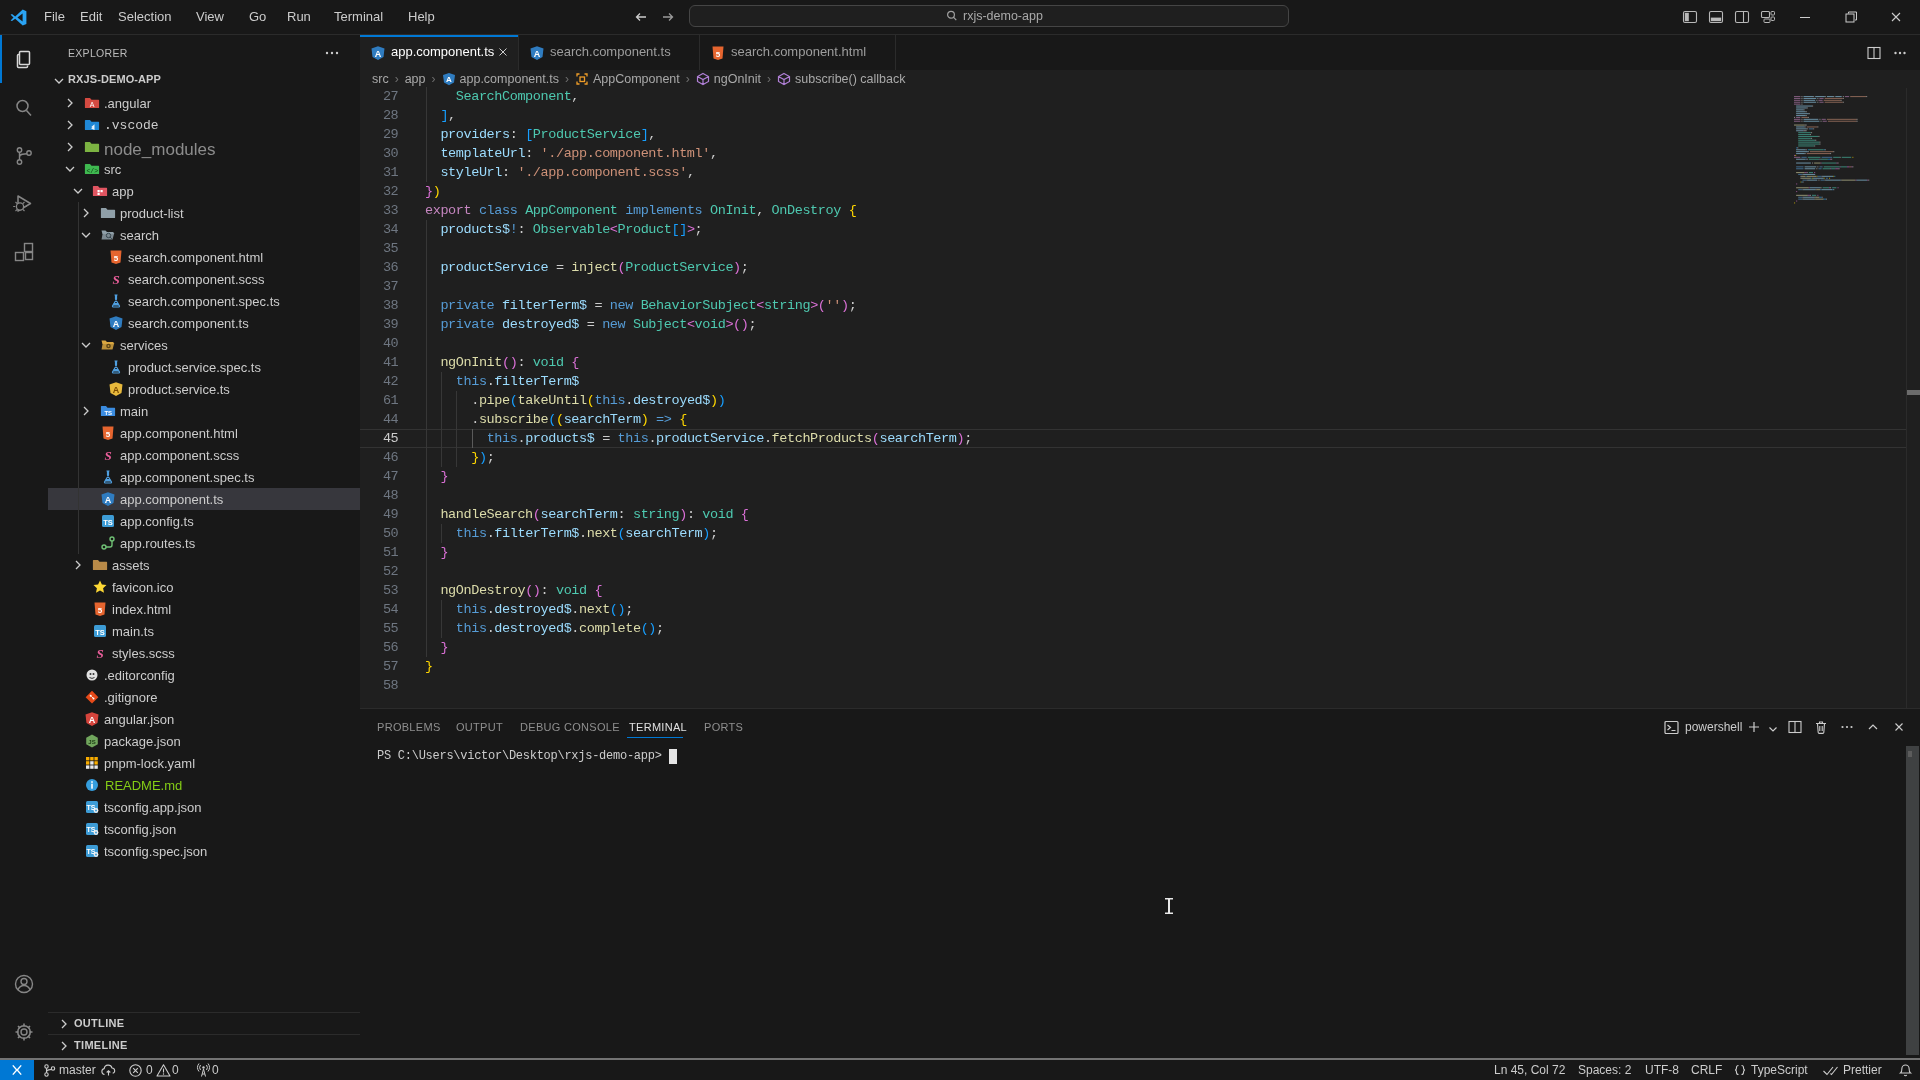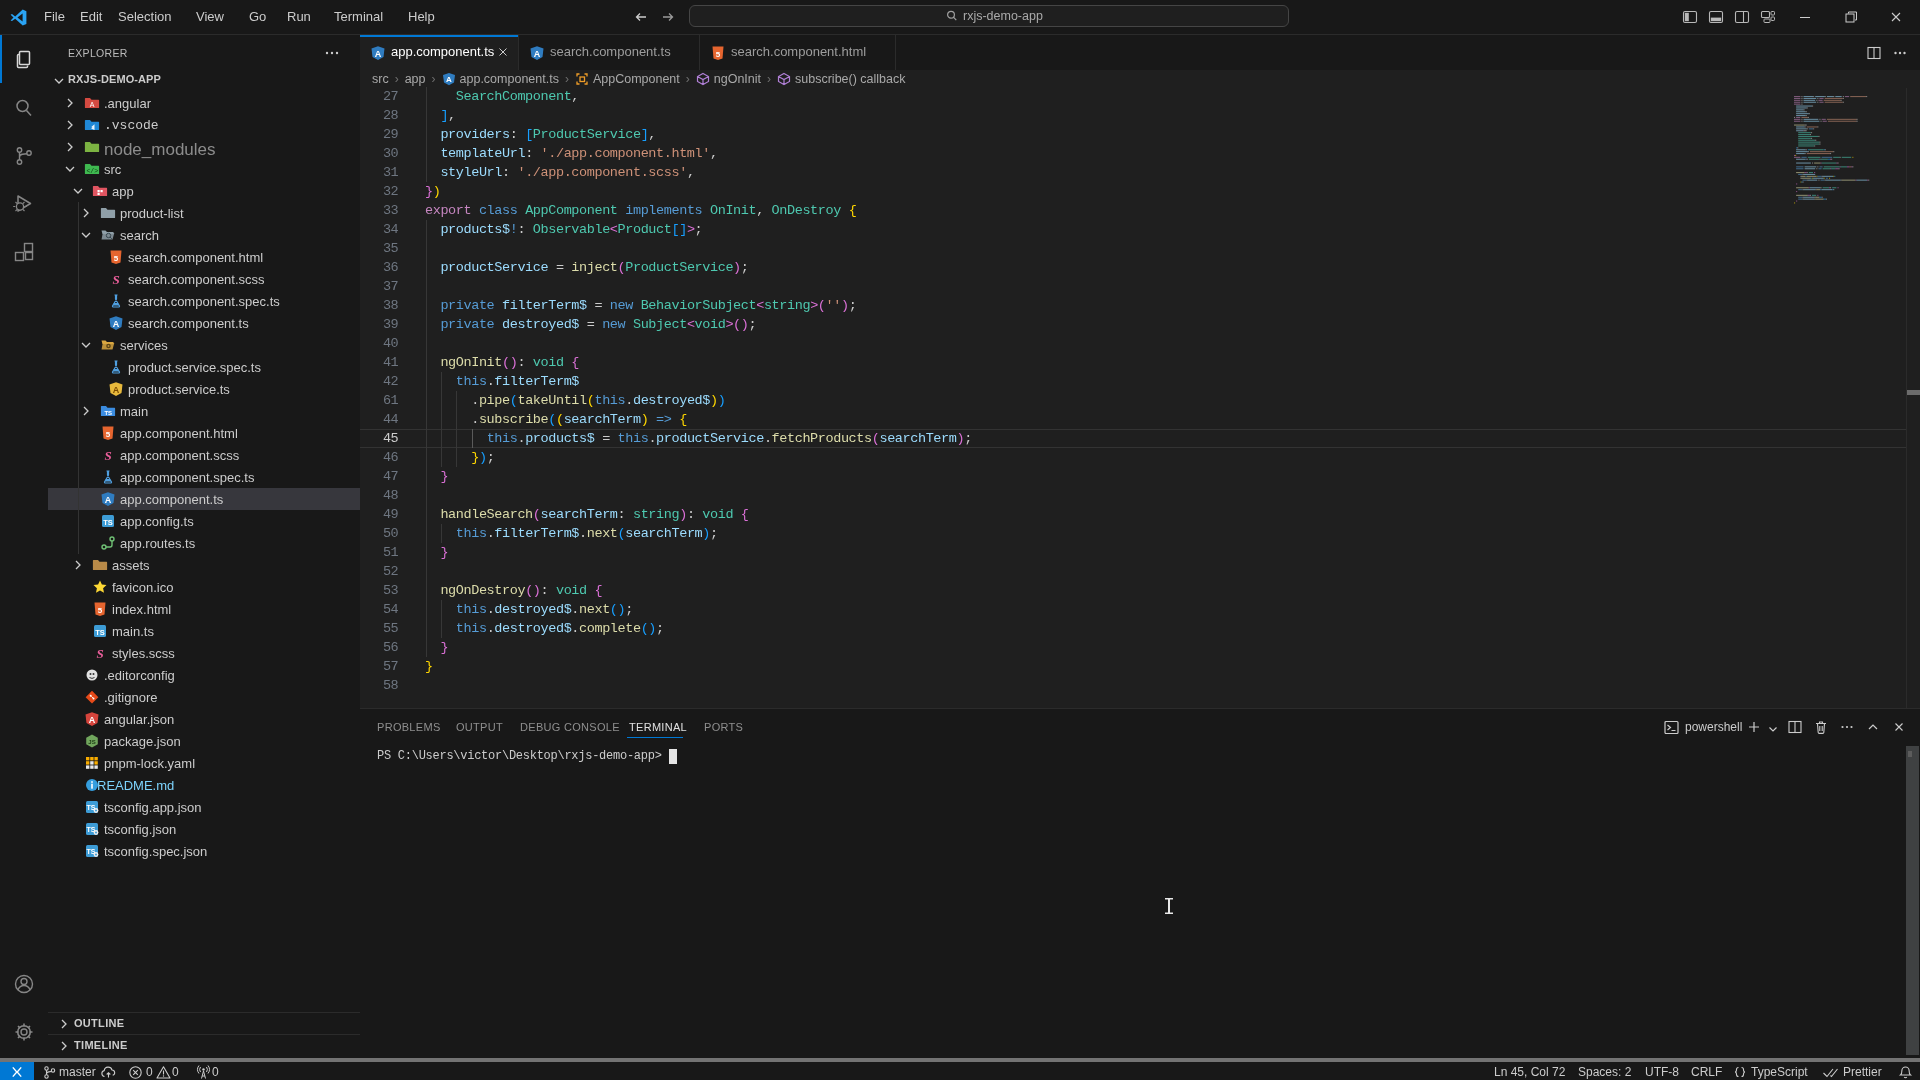--- a/index.html
+++ b/index.html
@@ -374,21 +374,21 @@
           <rect x="2" y="10.4" width="3.4" height="3.4" fill="#e8e8e8"></rect>
         </svg></span>
       <span style="position:absolute;left:56px;top:4px;color:#cccccc;font-size:13px;white-space:nowrap">pnpm-lock.yaml</span>
     </div>
     <div style="position:absolute;left:0;top:739px;width:312px;height:22px;">
       <span style="position:absolute;left:36px;top:3px"><svg style="" width="16" height="16" viewBox="0 0 16 16">
           <circle cx="8" cy="8" r="6" fill="#359ede"></circle>
           <rect x="7.2" y="6.7" width="1.6" height="5" fill="#fff"></rect>
           <rect x="7.2" y="4.2" width="1.6" height="1.6" fill="#fff"></rect>
         </svg></span>
-      <span style="position:absolute;left:49px;top:4px;color:#7dd3fc;font-size:13px;white-space:nowrap">README.md</span>
+      <span style="position:absolute;left:57px;top:4px;color:#84cc16;font-size:13px;white-space:nowrap">README.md</span>
     </div>
     <div style="position:absolute;left:0;top:761px;width:312px;height:22px;">
       <span style="position:absolute;left:36px;top:3px"><svg style="" width="16" height="16" viewBox="0 0 16 16">
           <rect x="2" y="2" width="12" height="12" rx="1.5" fill="#3d9cd6"></rect>
           <text x="7" y="11" font-size="7" fill="#fff" text-anchor="middle" font-family="Liberation Sans" font-weight="bold">TS</text>
           <circle cx="12" cy="11.5" r="2.4" fill="#eee"></circle>
           <circle cx="12" cy="11.5" r="1" fill="#3d9cd6"></circle>
         </svg></span>
       <span style="position:absolute;left:56px;top:4px;color:#cccccc;font-size:13px;white-space:nowrap">tsconfig.app.json</span>
     </div>
@@ -840,21 +840,21 @@
   <div style="position:absolute;left:17px;top:40px;color:#cccccc;font-family:'Liberation Mono',monospace;font-size:12px;letter-spacing:-0.26px">PS&nbsp;C:\Users\victor\Desktop\rxjs-demo-app&gt;</div>
   <div style="position:absolute;left:309px;top:40px;width:8px;height:15px;background:#e5e5e5"></div>
   <div style="position:absolute;left:1546px;top:37px;width:13px;height:309px;background:#3f4142"></div>
   <span style="position:absolute;left:804px;top:188px"><svg style="" width="10" height="18" viewBox="0 0 10 18">
         <rect x="4" y="1" width="2" height="16" fill="#e8e8e8"></rect>
         <path d="M1 1 h3 v1.6 h-3 z M6 1 h3 v1.6 h-3 z M1 15.4 h3 v1.6 h-3 z M6 15.4 h3 v1.6 h-3 z" fill="#e8e8e8"></path>
       </svg></span>
   <div style="position:absolute;left:1548px;top:42px;width:4px;height:6px;background:#5c5c5c"></div>
 </div>
 
-<div style="position:absolute;left:0;top:1058px;width:1920px;height:22px;background:#181818;border-top:4px solid #737373;box-sizing:border-box;font-size:12px;color:#cccccc">
+<div style="position:absolute;left:0;top:1058px;width:1920px;height:22px;background:#181818;border-top:2px solid #737373;box-sizing:border-box;font-size:12px;color:#cccccc">
   <div style="position:absolute;left:0;top:0;width:34px;height:21px;background:#0078d4"></div>
   <span style="position:absolute;left:9px;top:2px"><svg style="" width="16" height="16" viewBox="0 0 16 16">
         <path d="M3.8 3.4 L7.8 8 L3.8 12.6 M12.2 3.4 L8.2 8 L12.2 12.6" stroke="#ffffff" stroke-width="1.4" fill="none"></path>
       </svg></span>
   <span style="position:absolute;left:42px;top:3px"><svg style="" width="15" height="15" viewBox="0 0 15 15">
         <circle cx="4.5" cy="3.5" r="1.7" fill="none" stroke="#cccccc" stroke-width="1.1"></circle>
         <circle cx="4.5" cy="11.5" r="1.7" fill="none" stroke="#cccccc" stroke-width="1.1"></circle>
         <circle cx="11" cy="5.5" r="1.7" fill="none" stroke="#cccccc" stroke-width="1.1"></circle>
         <path d="M4.5 5.2 v4.6 M4.5 9 q0 -1.8 2.2 -2.1 l2.6 -0.4" fill="none" stroke="#cccccc" stroke-width="1.1"></path>
       </svg></span>

